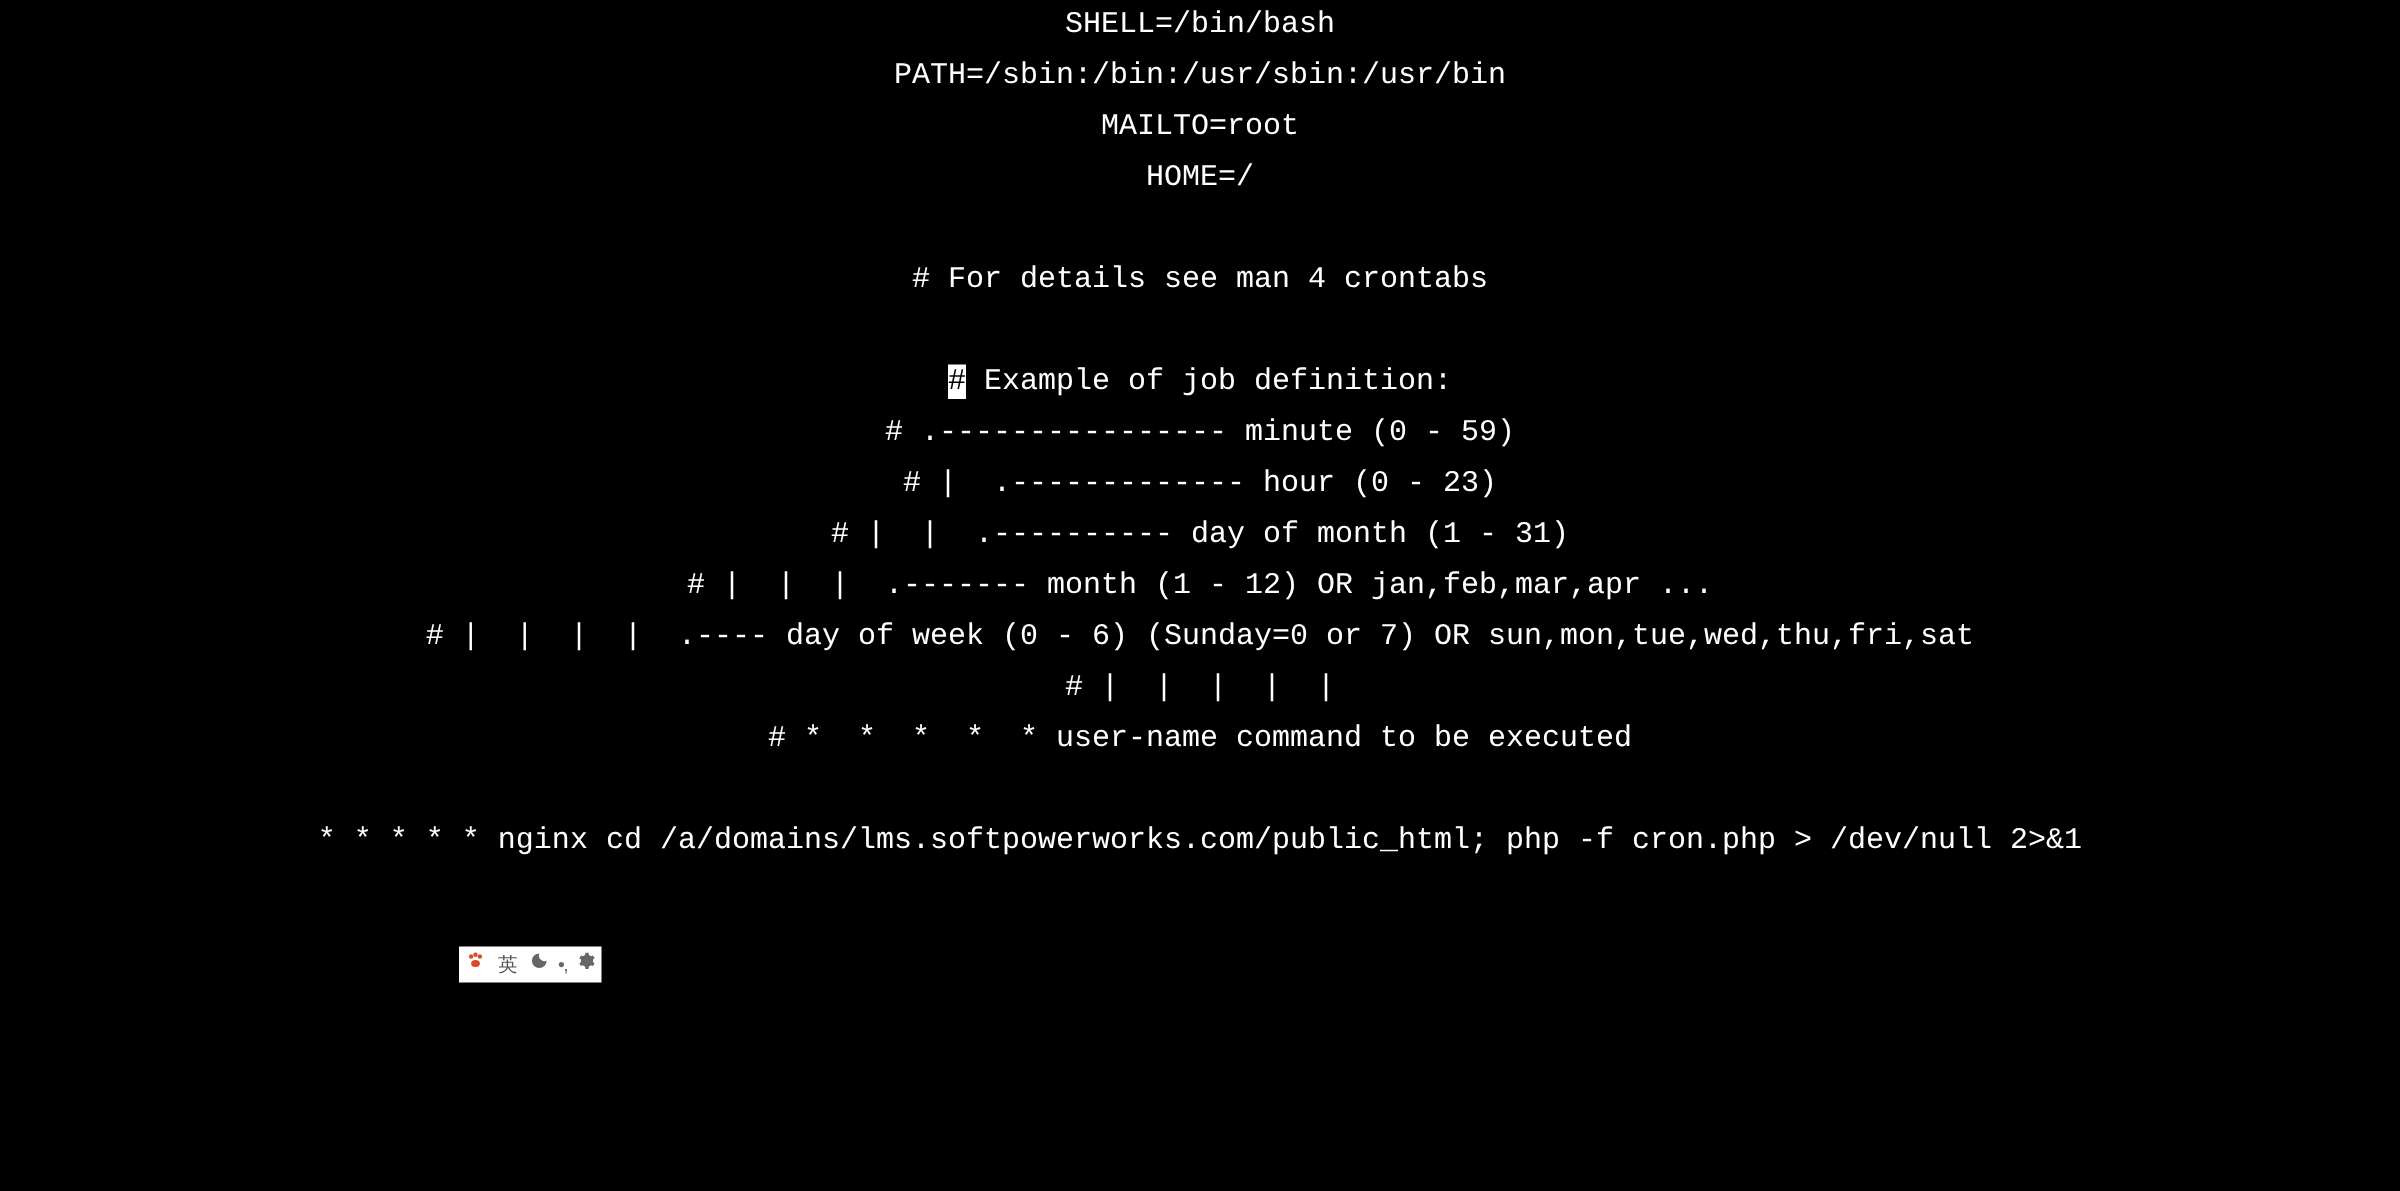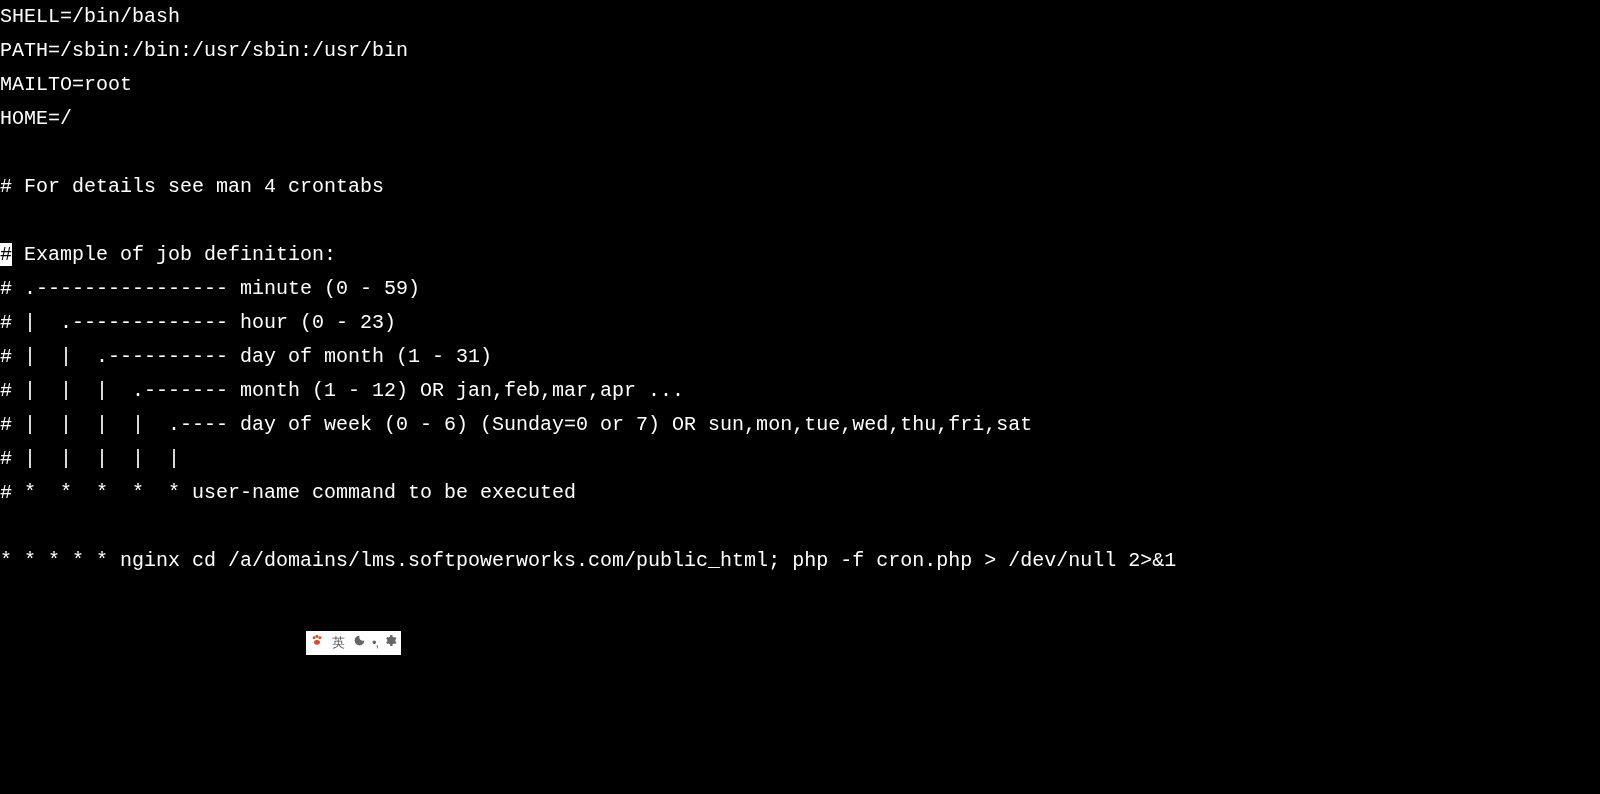--- a/index.html
+++ b/index.html
@@ -10,20 +10,21 @@
       font-size: 20px;
       line-height: 1.7;
       width: 1600px;
       height: 794px;
       overflow: hidden;
       position: relative;
     }
     .terminal {
       white-space: pre;
       padding: 0;
+      text-align: center;
     }
     .cursor-highlight {
       background: #ffffff;
       color: #000000;
     }
     .ime-bar {
       position: absolute;
       left: 306px;
       top: 631px;
       background: #ffffff;

